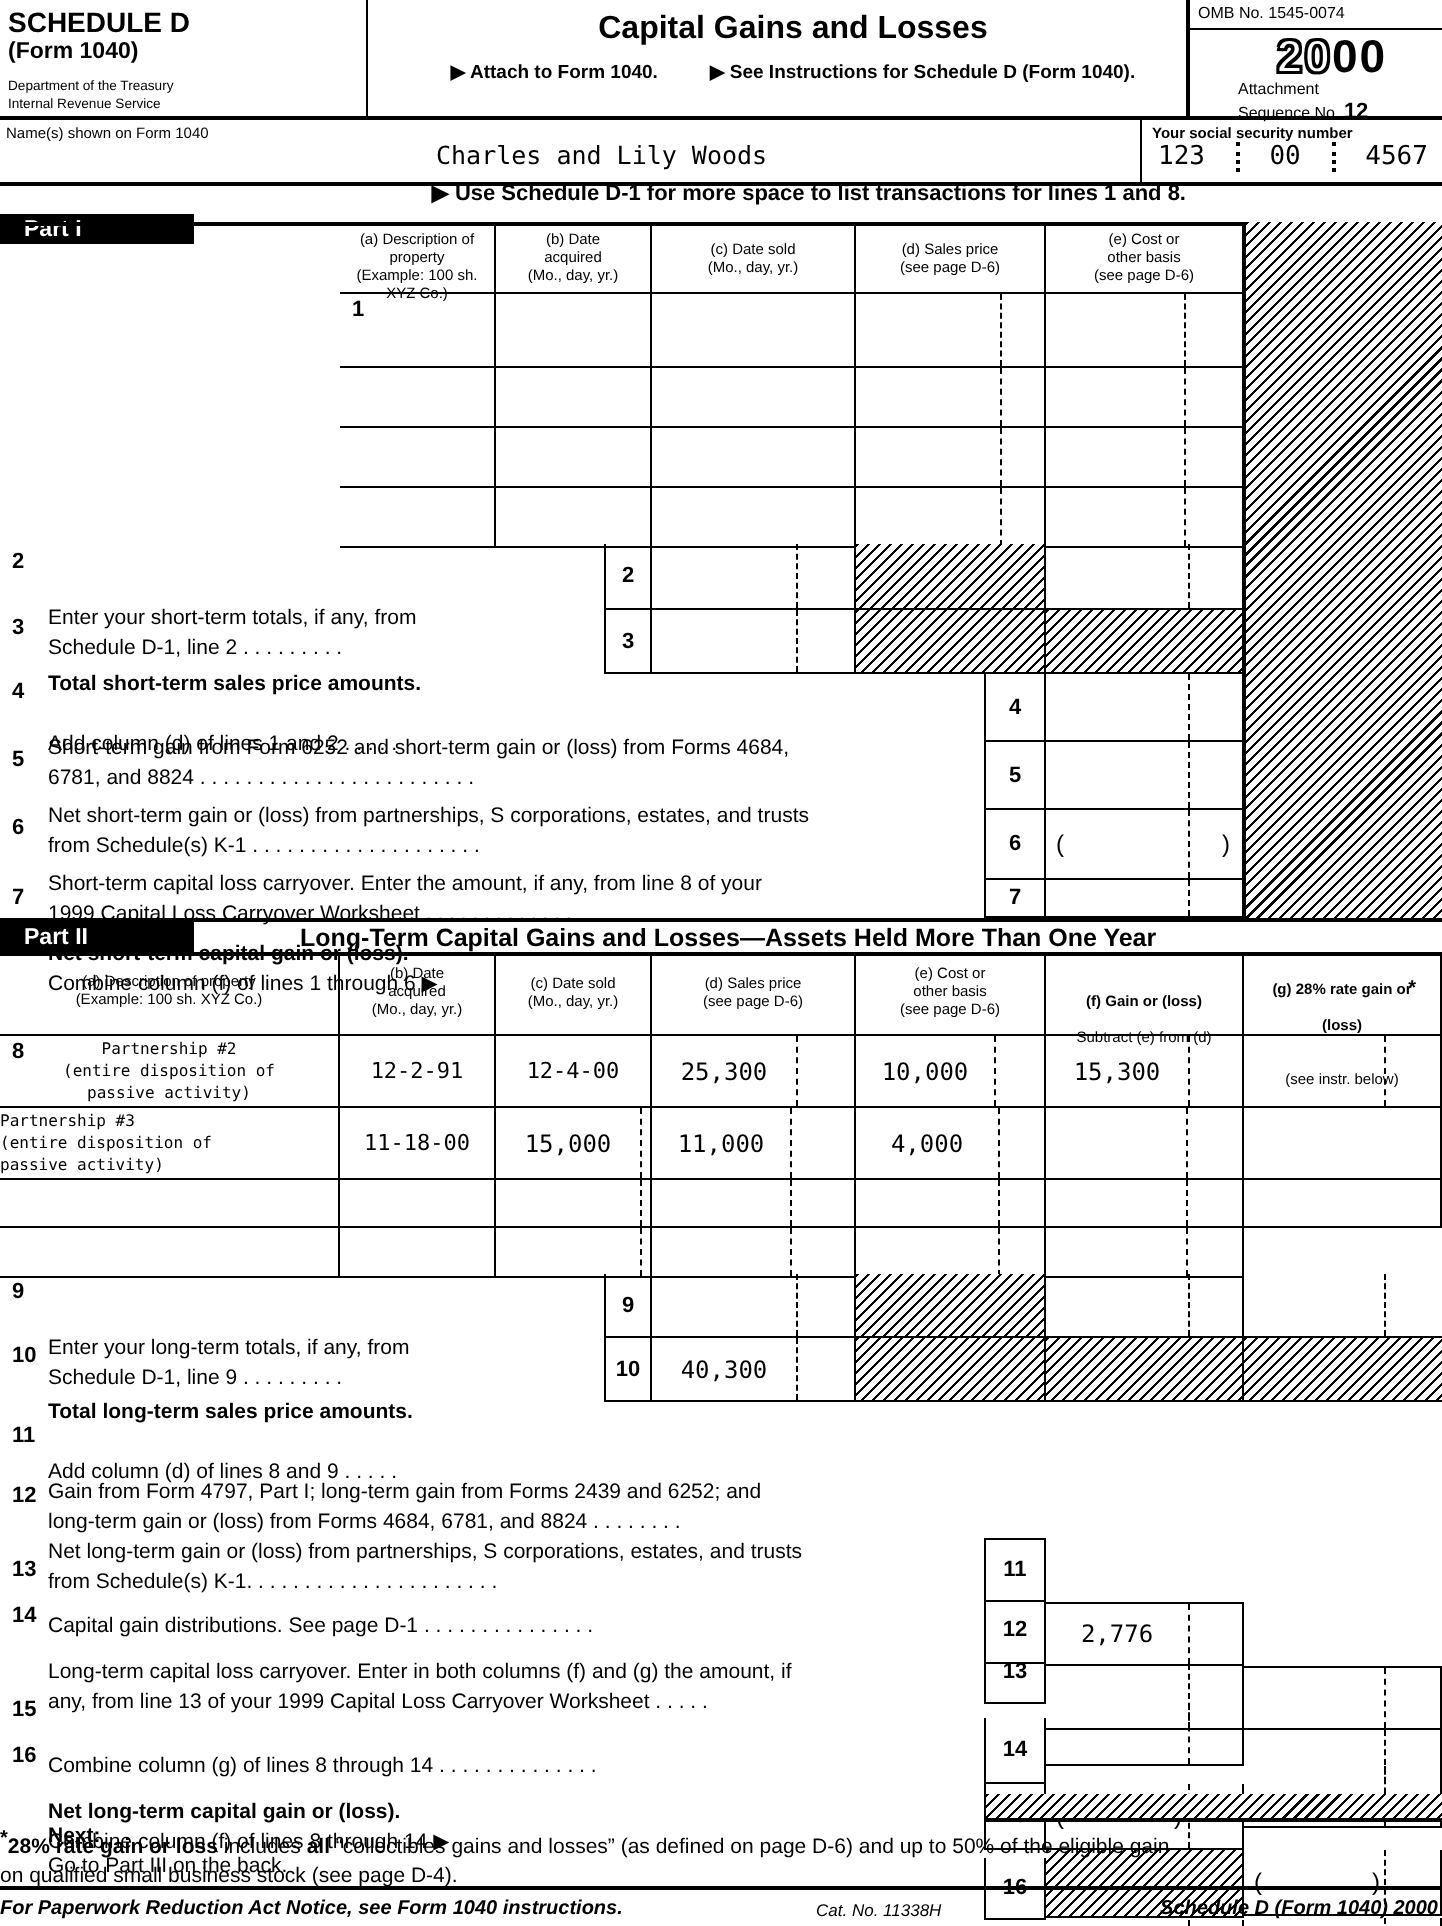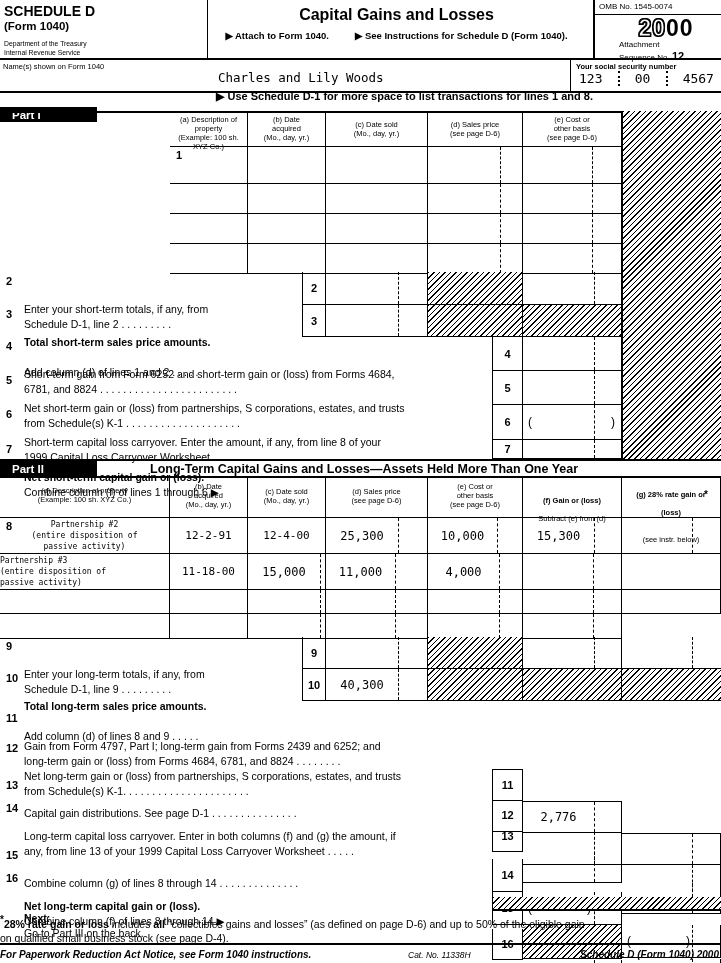--- a/index.html
+++ b/index.html
@@ -24,21 +24,21 @@
   .barlbl{background:#000;color:#fff;font-weight:bold;font-size:11.5px;display:flex;align-items:center;padding-left:12px;box-sizing:border-box;}
   .bartitle{font-weight:bold;font-size:12.5px;}
   .outline20{color:#fff;-webkit-text-stroke:1.1px #000;text-shadow:-1px -1px 0 #000,1px -1px 0 #000,-1px 1px 0 #000,1px 1px 0 #000;}
 </style>
 </head>
 <body>
 
 <div id="form">
 
   <div class="abs" style="left:0;top:0;width:721px;height:60px;border-bottom:2px solid #000;box-sizing:border-box;">
-    <div class="abs" style="left:0;top:0;width:208px;height:60px;border-right:1.5px solid #000;box-sizing:border-box;">
+    <div class="abs" style="left:0;top:0;width:184px;height:60px;border-right:1.5px solid #000;box-sizing:border-box;">
       <div class="abs b" style="left:4px;top:3px;font-size:14px;">SCHEDULE D</div>
       <div class="abs b" style="left:4px;top:20px;font-size:11.5px;">(Form 1040)</div>
       <div class="abs" style="left:4px;top:40px;font-size:6.8px;">Department of the Treasury</div>
       <div class="abs" style="left:4px;top:49px;font-size:6.8px;">Internal Revenue Service</div>
     </div>
     <div class="abs" style="left:200px;top:0;width:393px;height:60px;">
       <div class="abs b" style="left:0;top:6px;width:100%;text-align:center;font-size:16px;">Capital Gains and Losses</div>
       <div class="abs b" style="left:0;top:30px;width:100%;display:flex;justify-content:center;gap:26px;font-size:9.5px;">
         <span>▶ Attach to Form 1040.</span>
         <span>▶ See Instructions for Schedule D (Form 1040).</span>

